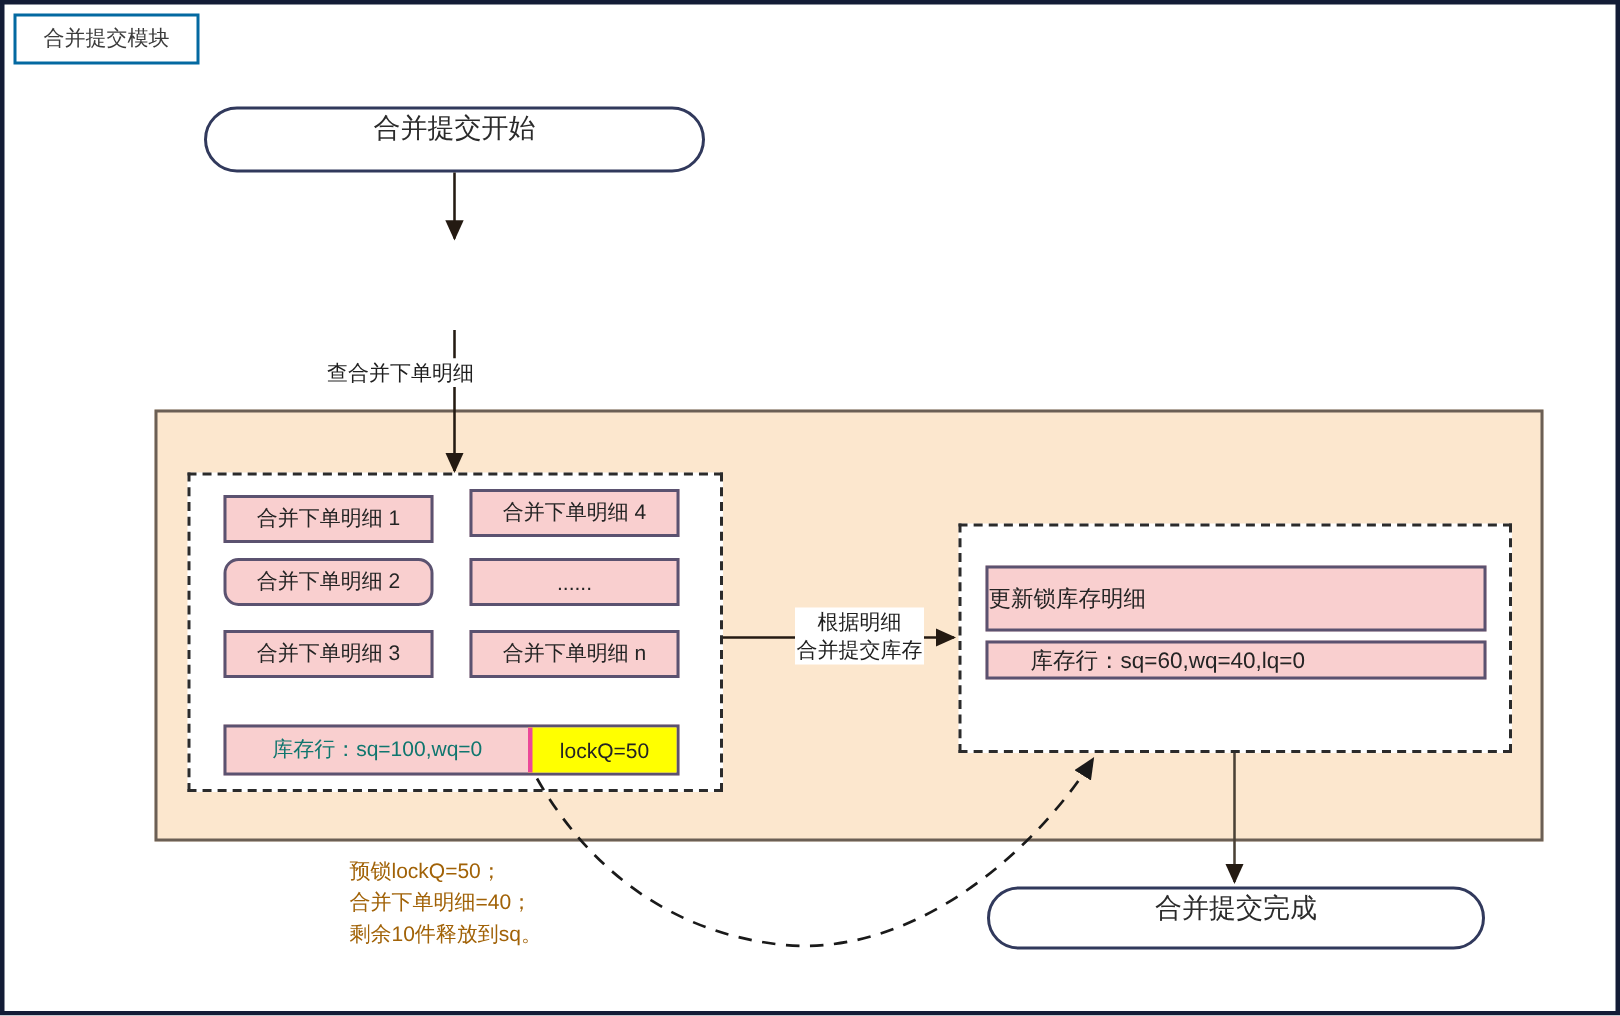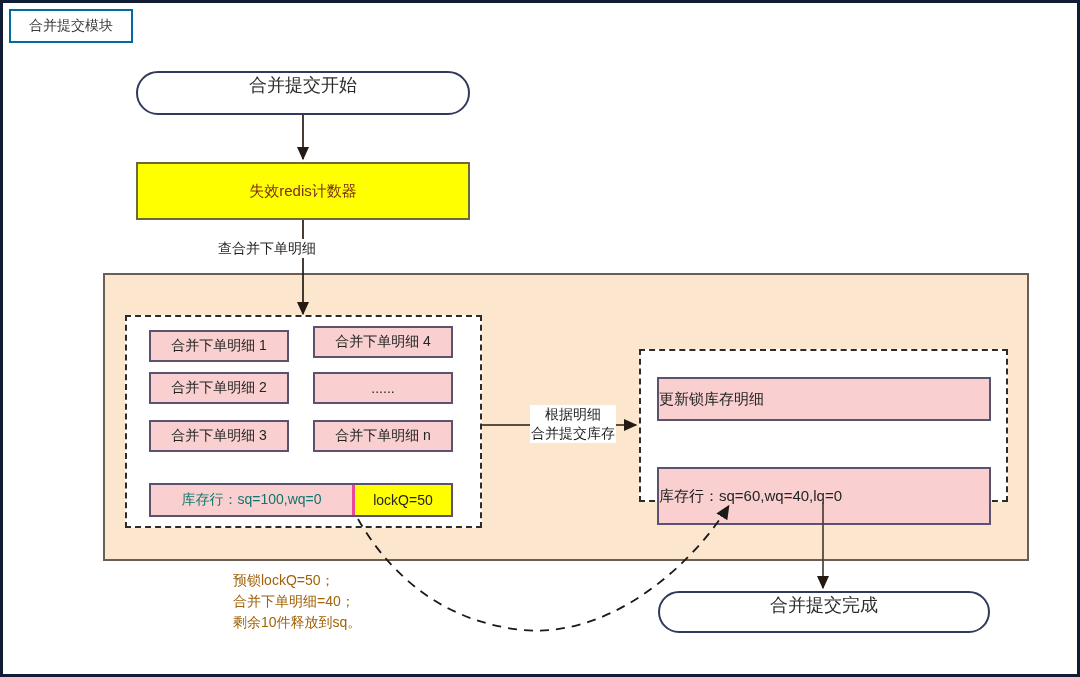--- a/index.html
+++ b/index.html
@@ -98,21 +98,21 @@
     align-items: center;
     justify-content: center;
     font-size: 14px;
     color: #242424;
     box-sizing: border-box;
     z-index: 14;
   }
   .pink.left-col  { left: 146px; width: 140px; height: 32px; }
   .pink.right-col { left: 310px; width: 140px; height: 32px; }
   .pink.r1 { top: 327px; }
-  .pink.r2 { top: 369px; }
+  .pink.r2 { top: 369px; border-radius: 10px; }
   .pink.r3 { top: 417px; }
   .pink.rr1 { top: 323px; }
   .pink.rr2 { top: 369px; }
   .pink.rr3 { top: 417px; }
 
   
   #inv-row-left {
     position: absolute;
     left: 146px; top: 480px;
     width: 304px; height: 34px;
@@ -130,21 +130,21 @@
   #inv-row-left .inv-lock {
     flex: 0 0 96px;
     background: #ffff00;
     border-left: 3px solid #ec4899;
     display: flex; align-items: center; justify-content: center;
     font-size: 14px; color: #242424;
   }
 
   
   #box-update { left: 654px; top: 374px; width: 334px; height: 44px; }
-  #box-invline { left: 654px; top: 464px; width: 334px; height: 58px; }
+  #box-invline { left: 654px; top: 424px; width: 334px; height: 26px; padding-left: 28px; }
   .pink.wide {
     position: absolute;
     background: #f9cfcf;
     border: 2px solid #5b5270;
     display: flex; align-items: center; justify-content: flex-start;
     font-size: 15px; color: #242424;
     box-sizing: border-box;
     z-index: 14;
   }
 
@@ -200,23 +200,20 @@
 
   <div id="orange-container"></div>
 
   <div class="dashed-box" id="dashed-left"></div>
   <div class="dashed-box" id="dashed-right"></div>
 
   <div class="term" id="node-start">
     <span>合并提交开始</span>
   </div>
 
-  <div id="node-redis">
-    <span>失效redis计数器</span>
-  </div>
 
   <div class="pink left-col r1">
     <span>合并下单明细 1</span>
   </div>
   <div class="pink left-col r2">
     <span>合并下单明细 2</span>
   </div>
   <div class="pink left-col r3">
     <span>合并下单明细 3</span>
   </div>

